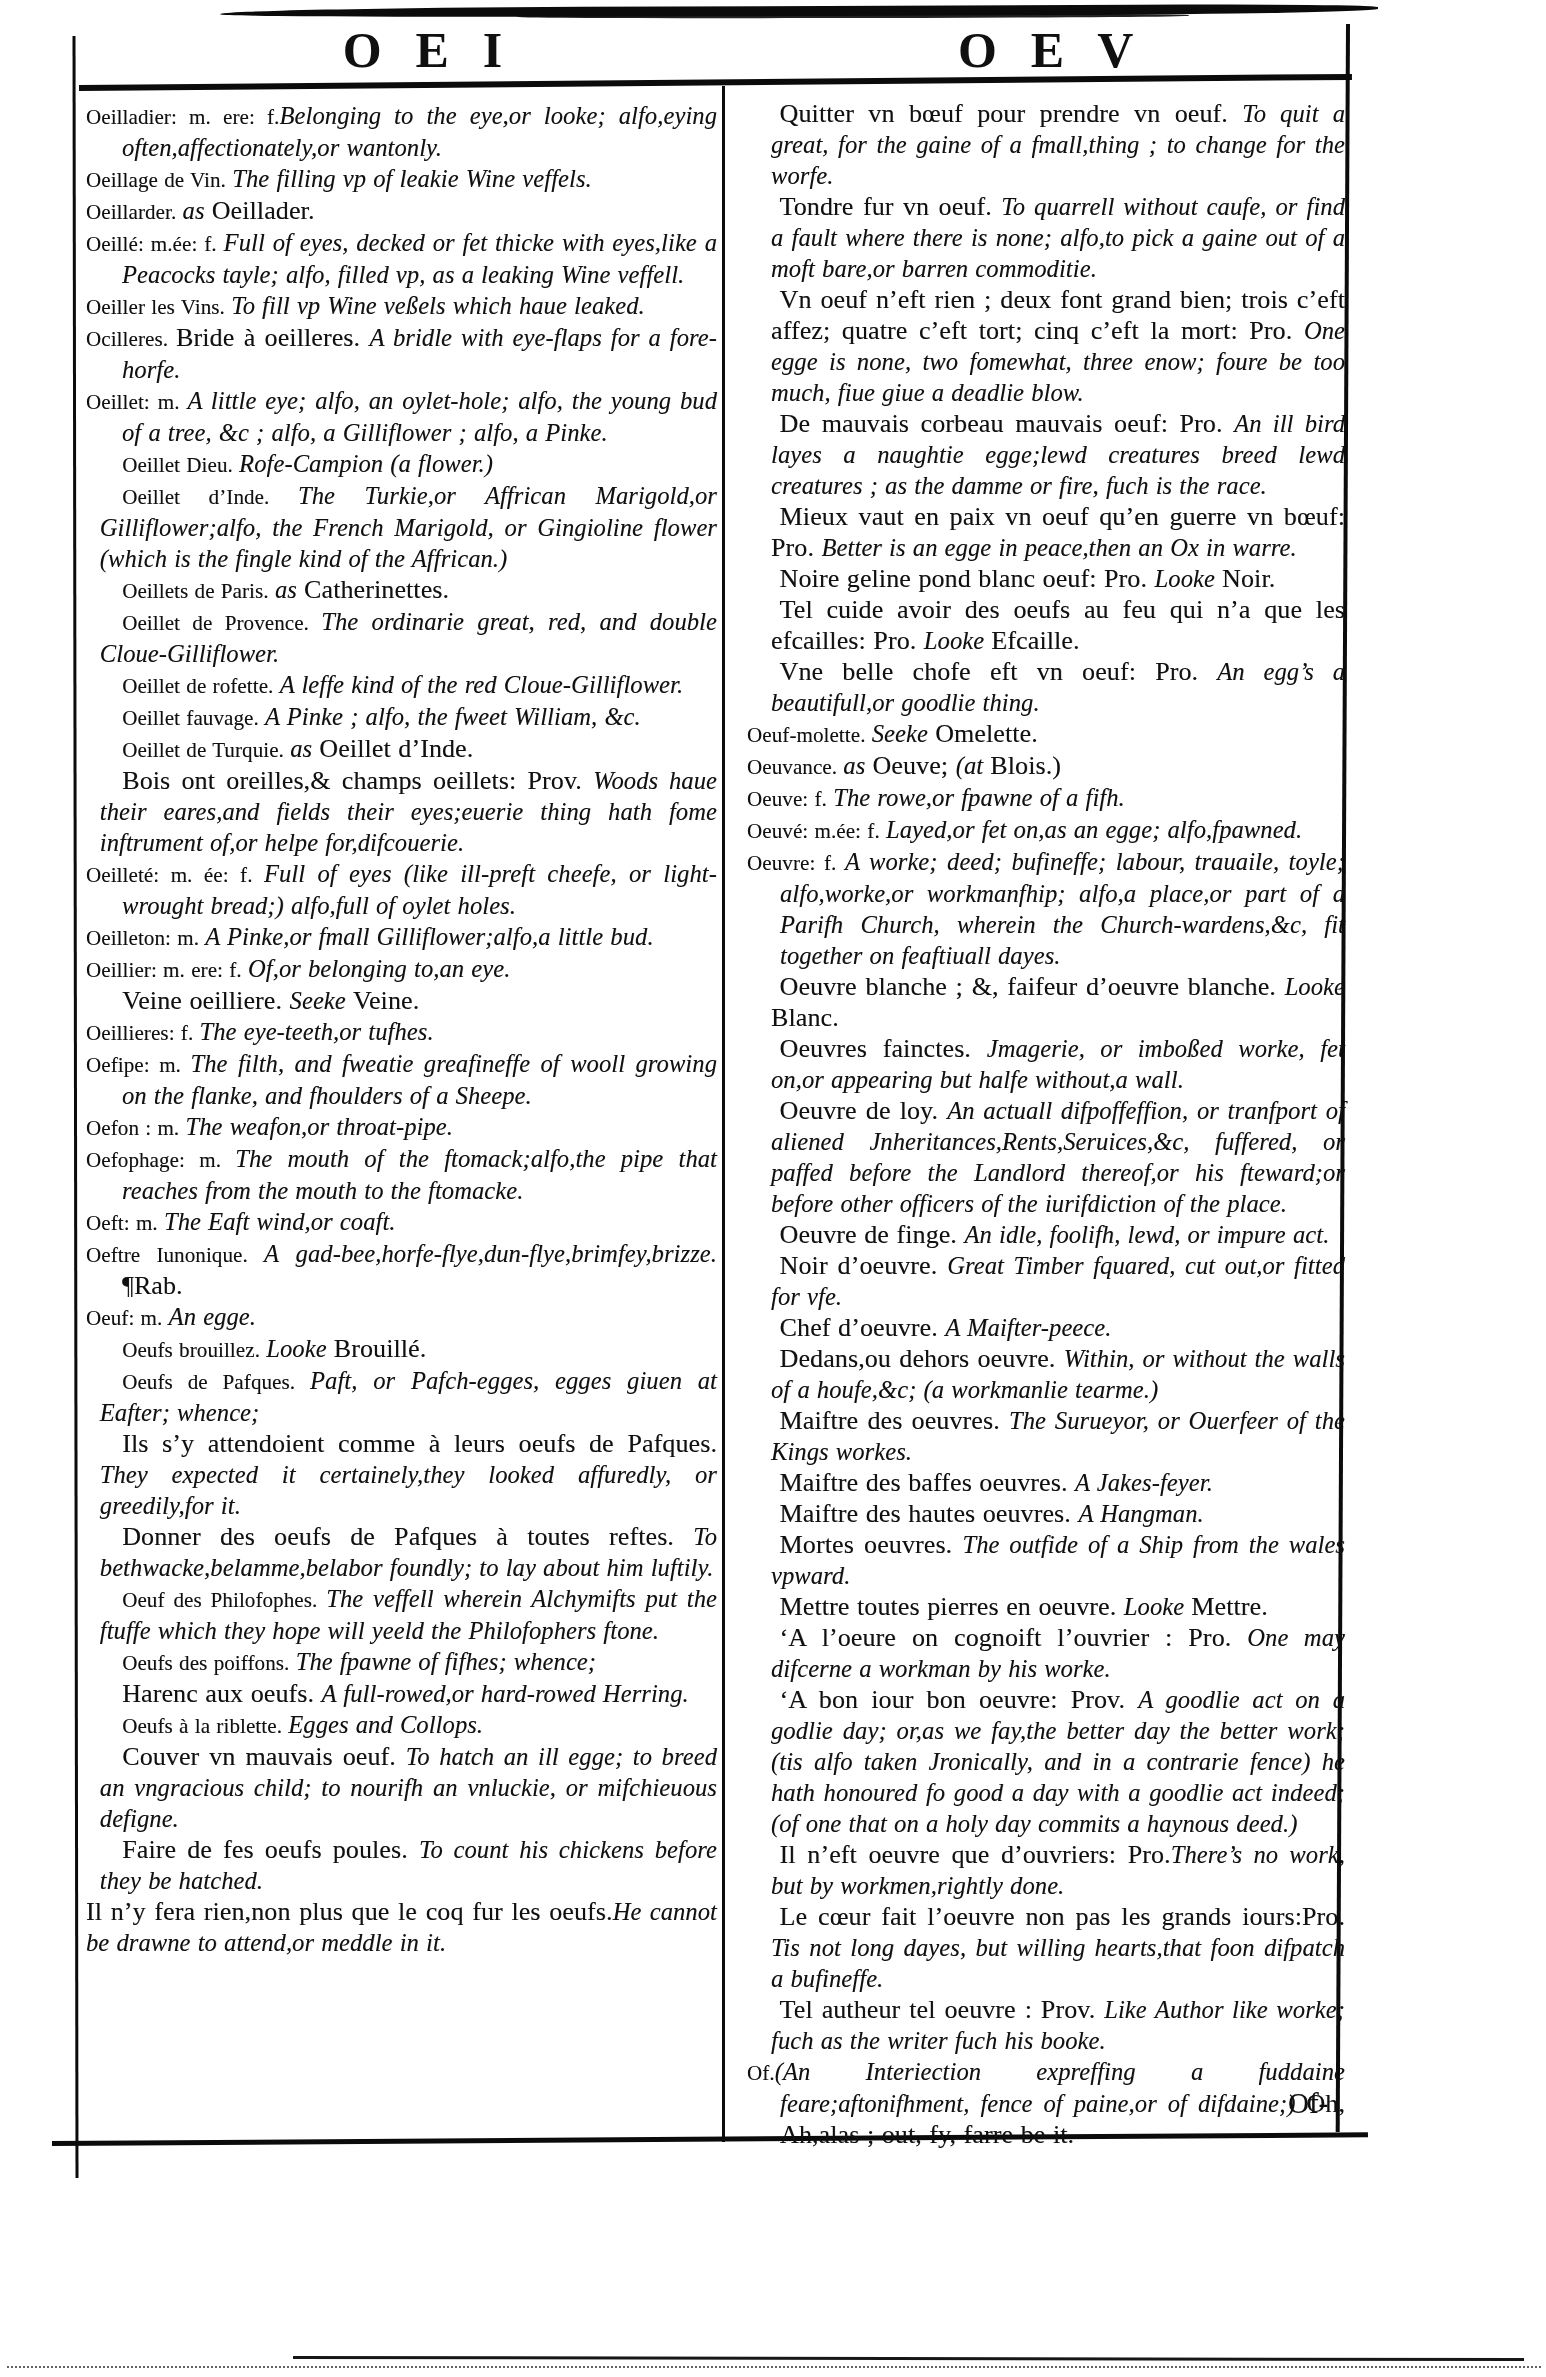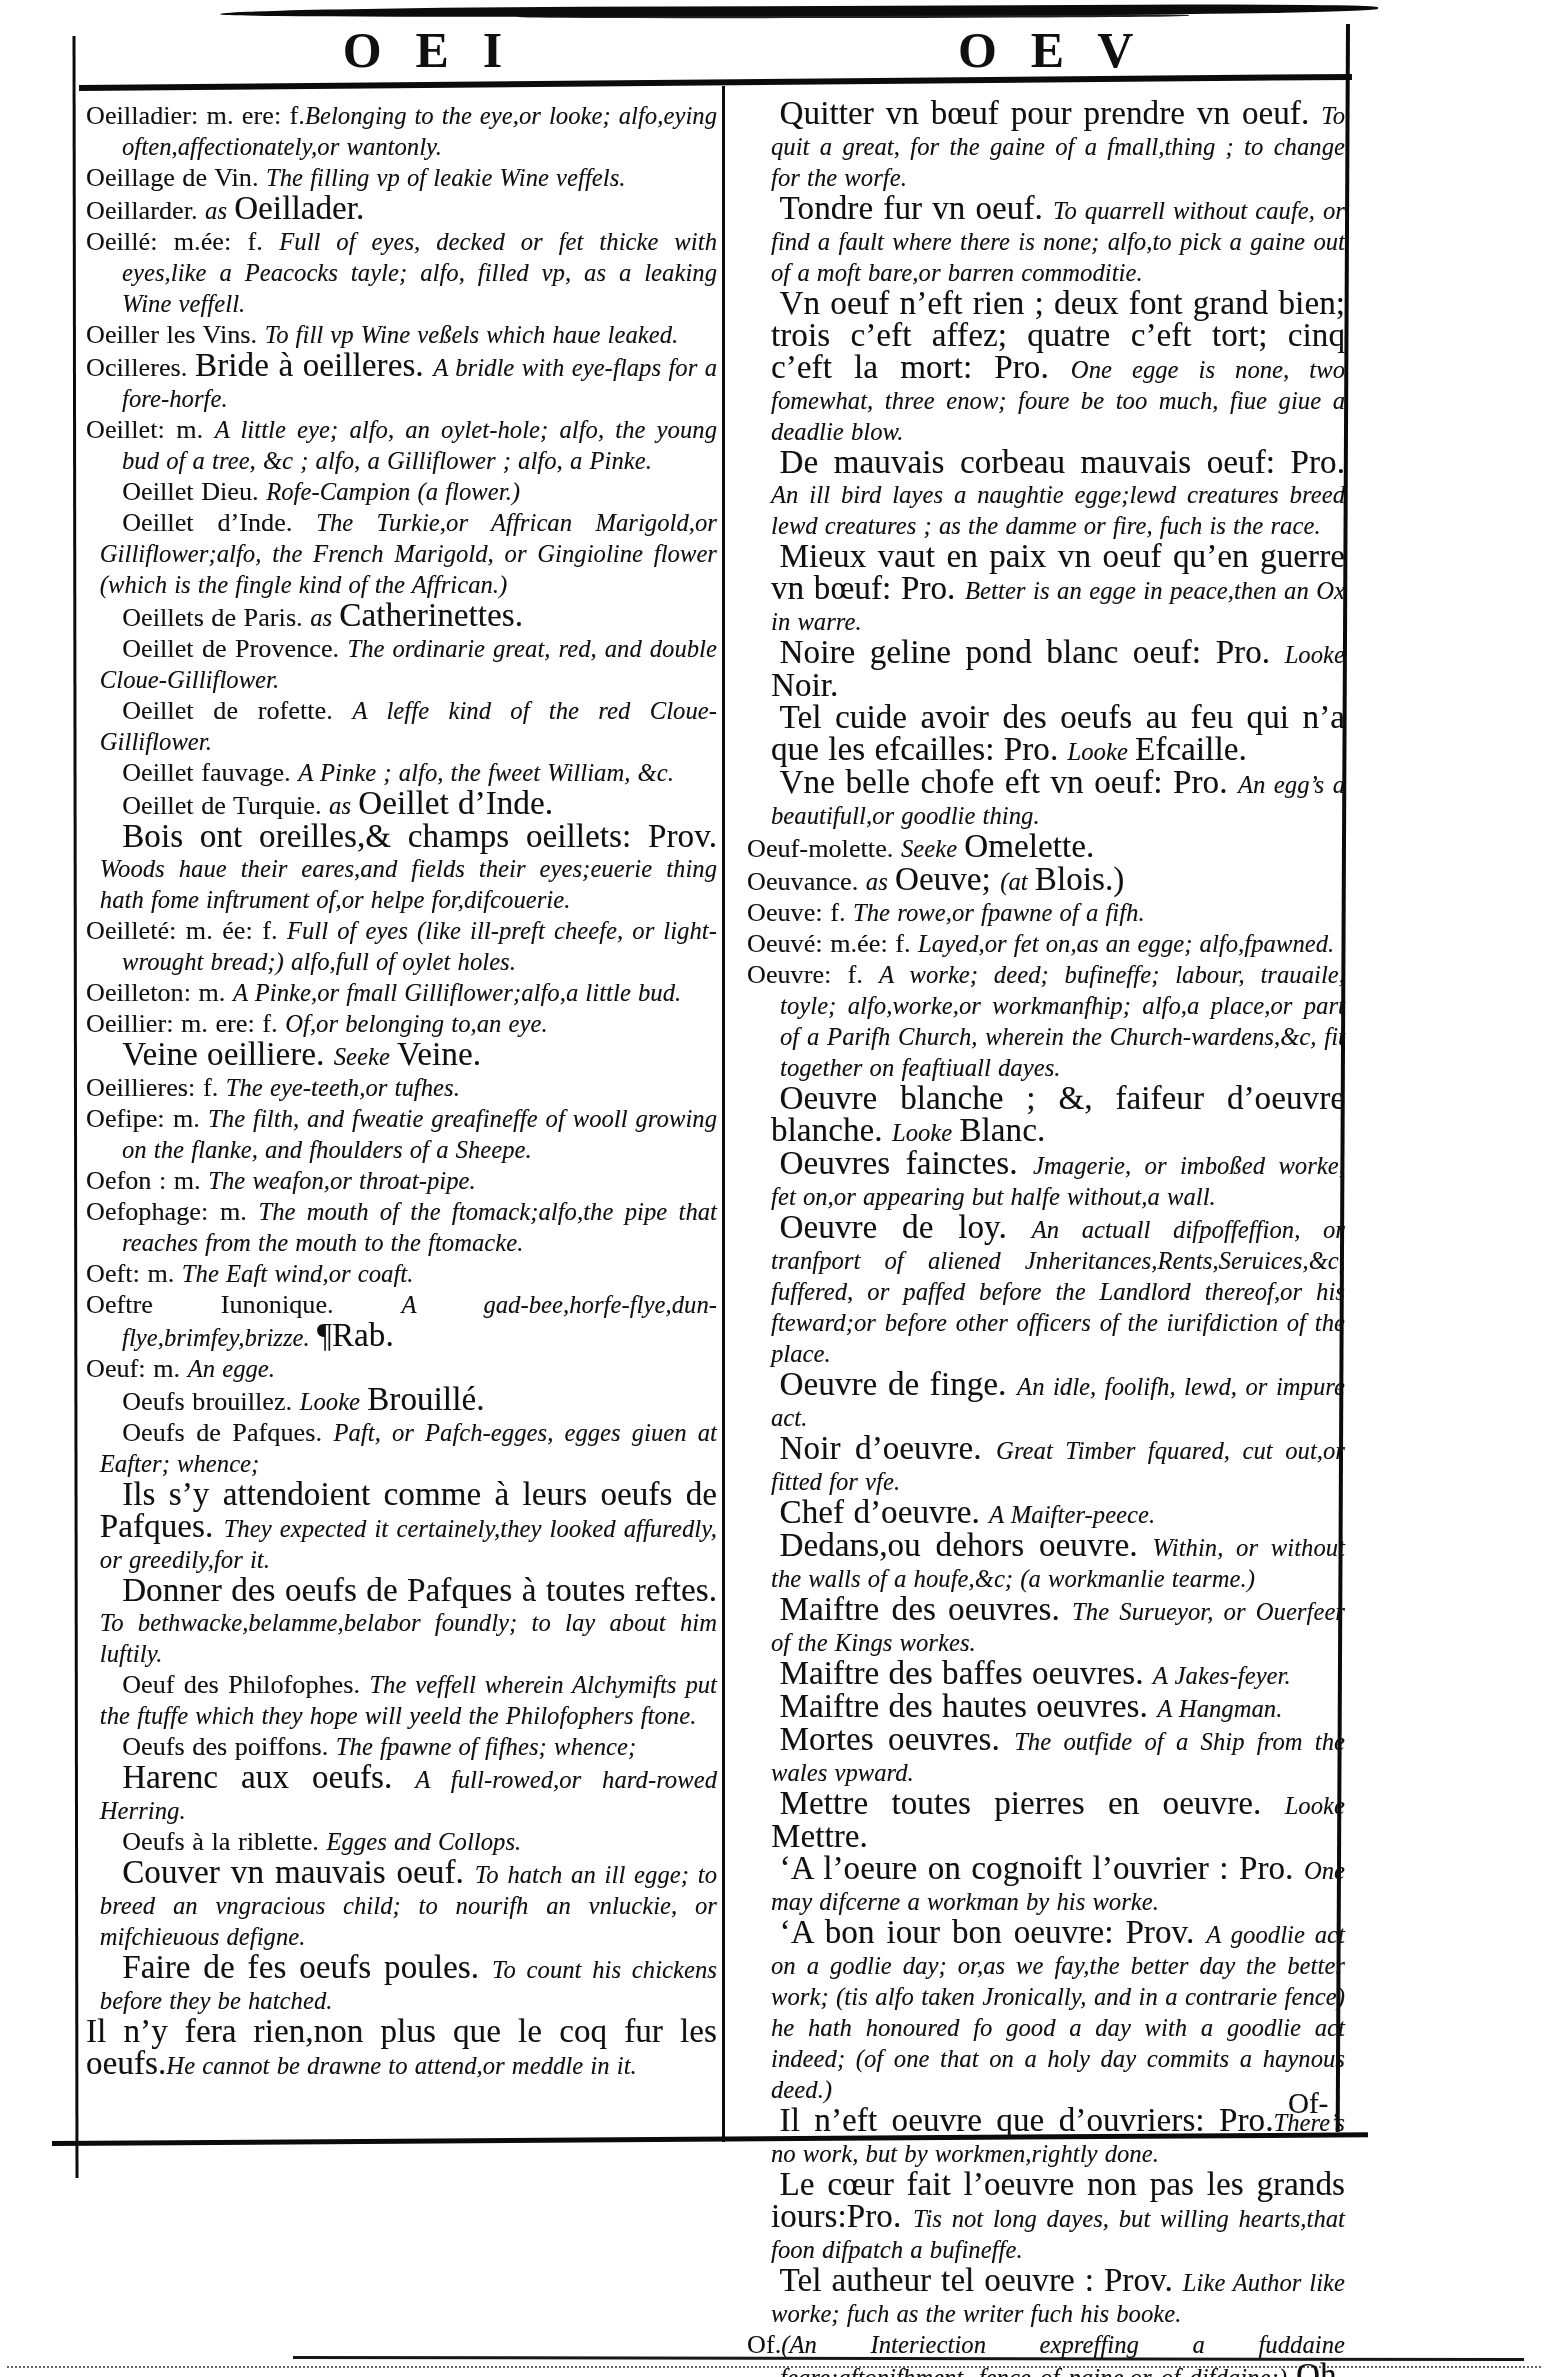--- a/index.html
+++ b/index.html
@@ -35,22 +35,22 @@
     text-align:justify; font-size:25.4px; line-height:30px;
     letter-spacing:0.1px; word-spacing:0.9px;
     text-shadow:0.3px 0.3px 0 rgba(0,0,0,0.35);
   }
   #col-left  .entry.main { padding-left:36px; text-indent:-36px; }
   #col-left  .entry.sub  { padding-left:13.8px; text-indent:22.4px; }
   #col-right .entry.main { padding-left:33px; text-indent:-33px; }
   #col-right .entry.sub  { padding-left:24px; text-indent:8.6px; }
   .entry.flush { padding-left:0; text-indent:0; }
 
-  .seg-h { font-size:26px; }
-  .seg-r { font-size:33px; }
+  .seg-h { font-size:21px; }
+  .seg-r { font-size:26px; }
   .seg-i { font-style:italic; font-size:24.5px; }
 
   #catchword {
     position:absolute; left:1288px; top:2087px; width:77px;
     font-size:29px; text-align:left;
     text-shadow:0.3px 0.3px 0 rgba(0,0,0,0.35);
   }
 </style>
 </head>
 <body>

